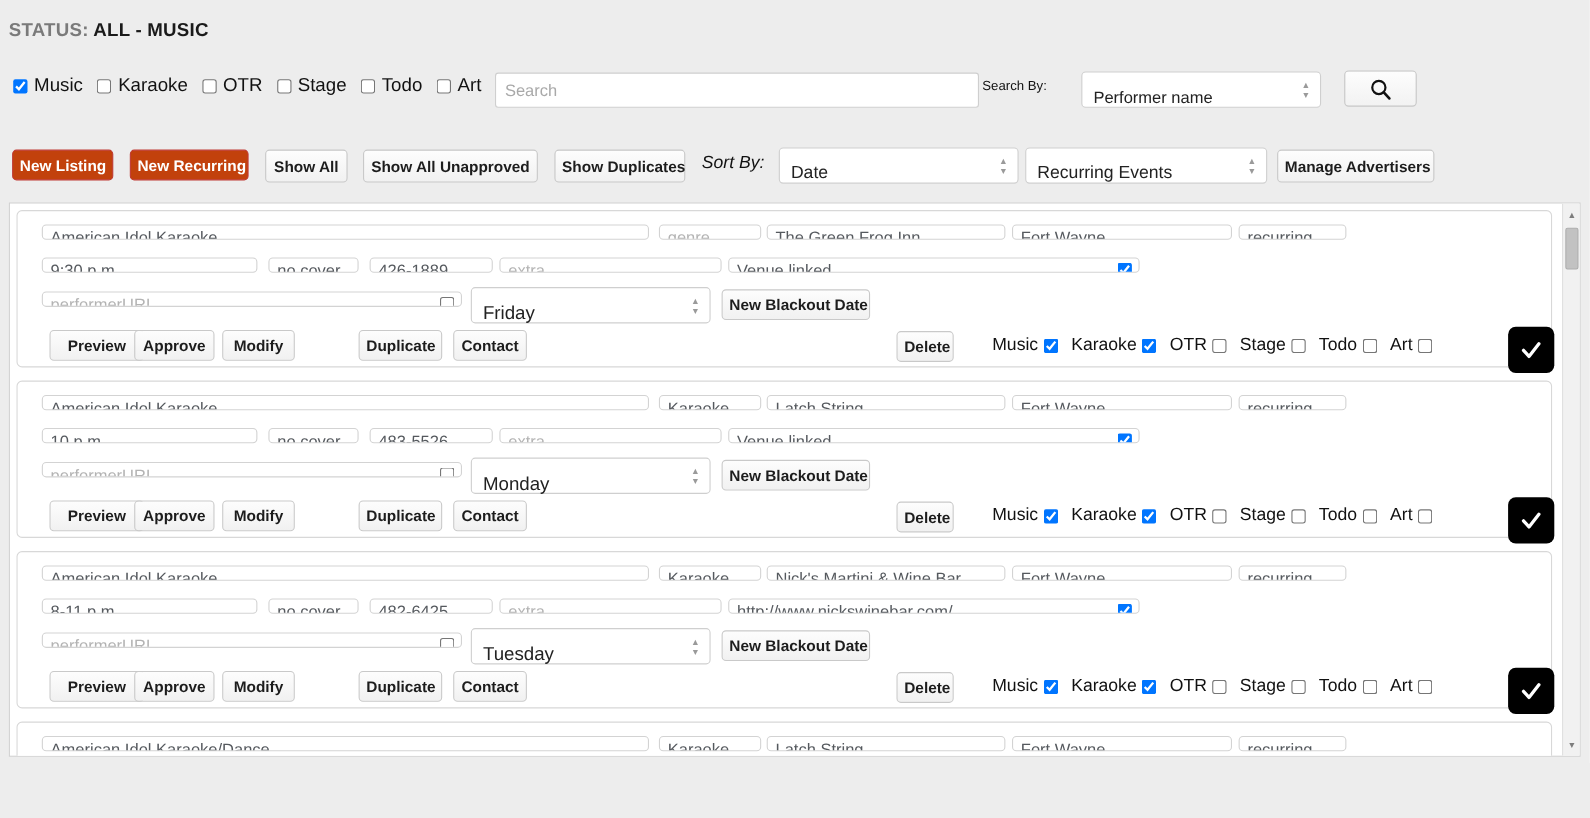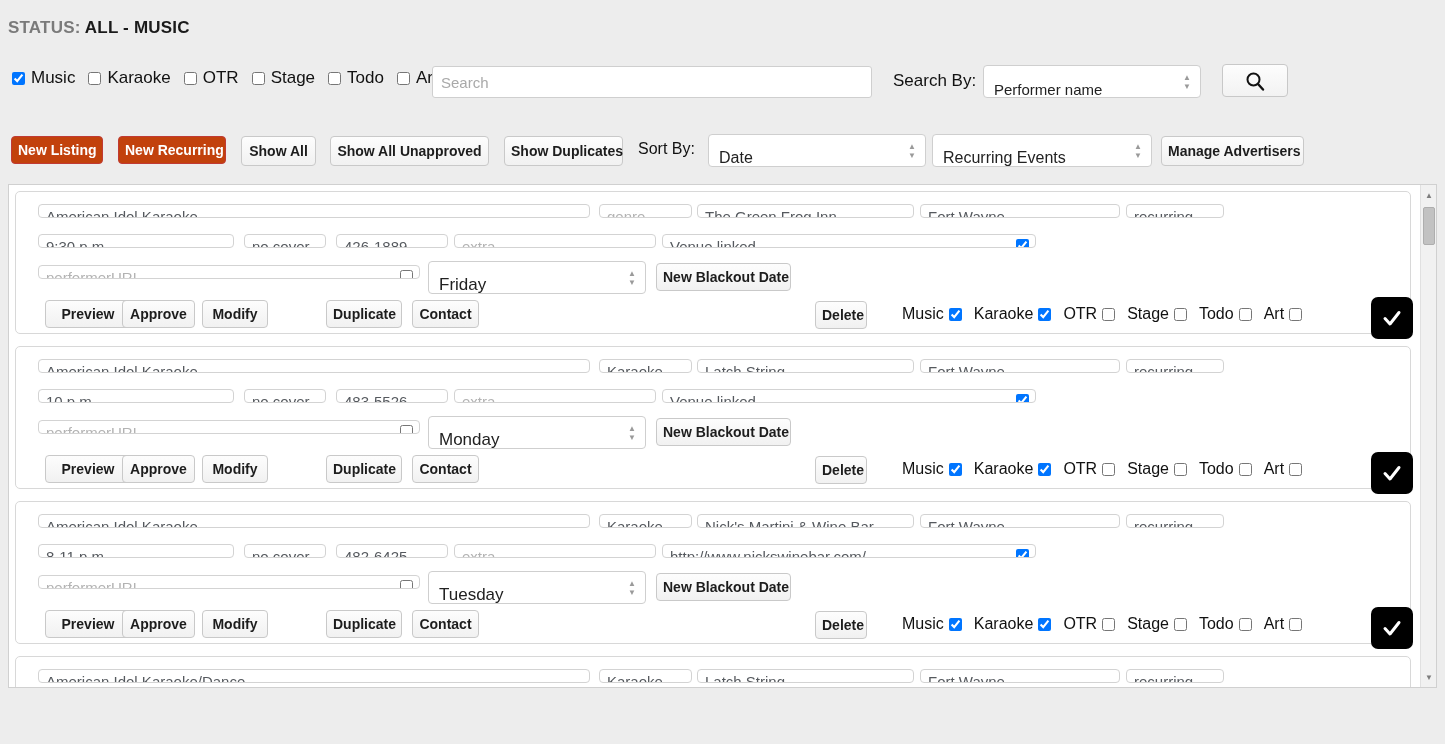--- a/index.html
+++ b/index.html
@@ -22,33 +22,33 @@
 
   .filter-row {
     position: absolute; left: 12px; top: 68px;
     display: flex; align-items: center; gap: 0px;
     font-size: 17px; color: #111;
   }
   .filter-item { display: flex; align-items: center; margin-right: 13px; }
   .filter-item input[type=checkbox] { margin: 0 6px 0 0; }
   .filter-item label { cursor: default; }
 
-  .search-wrap { position: absolute; left: 432px; top: 66px; }
+  .search-wrap { position: absolute; left: 450px; top: 66px; }
   .search-input {
     width: 440px; height: 32px;
     border: 1px solid #cfcfcf; border-radius: 3px;
     background: #fff; padding: 0 8px;
     font-size: 15px; color: #333;
     font-family: "Liberation Sans", sans-serif;
   }
   .search-input::placeholder { color: #a9a9a9; }
 
   .search-by-label {
     position: absolute; left: 893px; top: 71px;
-    font-size: 17px; color: #111;
+    font-size: 12px; color: #111;
   }
   .select-box {
     position: relative;
     border: 1px solid #cfcfcf; border-radius: 4px;
     background: #fff; color: #222;
     display: flex; align-items: center;
     padding: 15px 26px 0 10px;
     font-size: 15px;
   }
   .select-box .arrows {
@@ -82,21 +82,21 @@
     background: #c2410c; color: #fff;
     font-size: 14px; font-weight: bold;
     font-family: "Liberation Sans", sans-serif;
     cursor: pointer; white-space: nowrap;
   }
   #btn-new-listing { position: absolute; left: 11px; top: 2px; width: 92px; height: 28px; }
   #btn-new-recurring { position: absolute; left: 118px; top: 2px; width: 108px; height: 28px; }
   #btn-show-all { position: absolute; left: 241px; top: 2px; width: 75px; height: 30px; }
   #btn-show-unapproved { position: absolute; left: 330px; top: 2px; width: 159px; height: 30px; }
   #btn-show-duplicates { position: absolute; left: 504px; top: 2px; width: 119px; height: 30px; }
-  .sort-label { position: absolute; left: 638px; top: 6px; font-size: 16px; color: #111; }
+  .sort-label { position: absolute; left: 638px; top: 6px; font-size: 16px; color: #111; font-style: italic; }
   #sort-select { position: absolute; left: 708px; top: 0px; width: 218px; height: 33px; font-size: 16px; }
   #recurring-select { position: absolute; left: 932px; top: 0px; width: 220px; height: 33px; font-size: 16px; }
   #btn-manage-advertisers { position: absolute; left: 1161px; top: 2px; width: 143px; height: 30px; }
 
   
   .list-panel {
     position: absolute; left: 8px; top: 184px;
     width: 1429px; height: 504px;
     background: #fff; border: 1px solid #d0d0d0;
     overflow: hidden;

